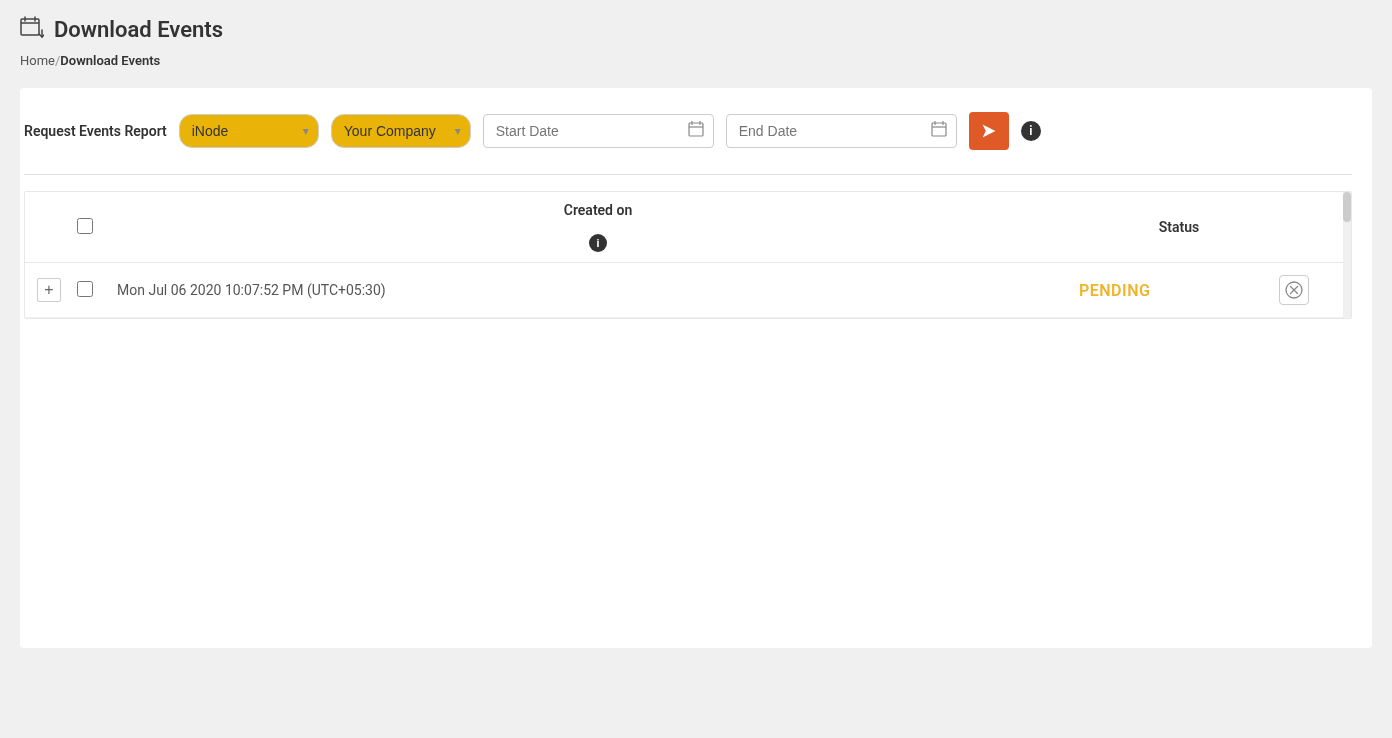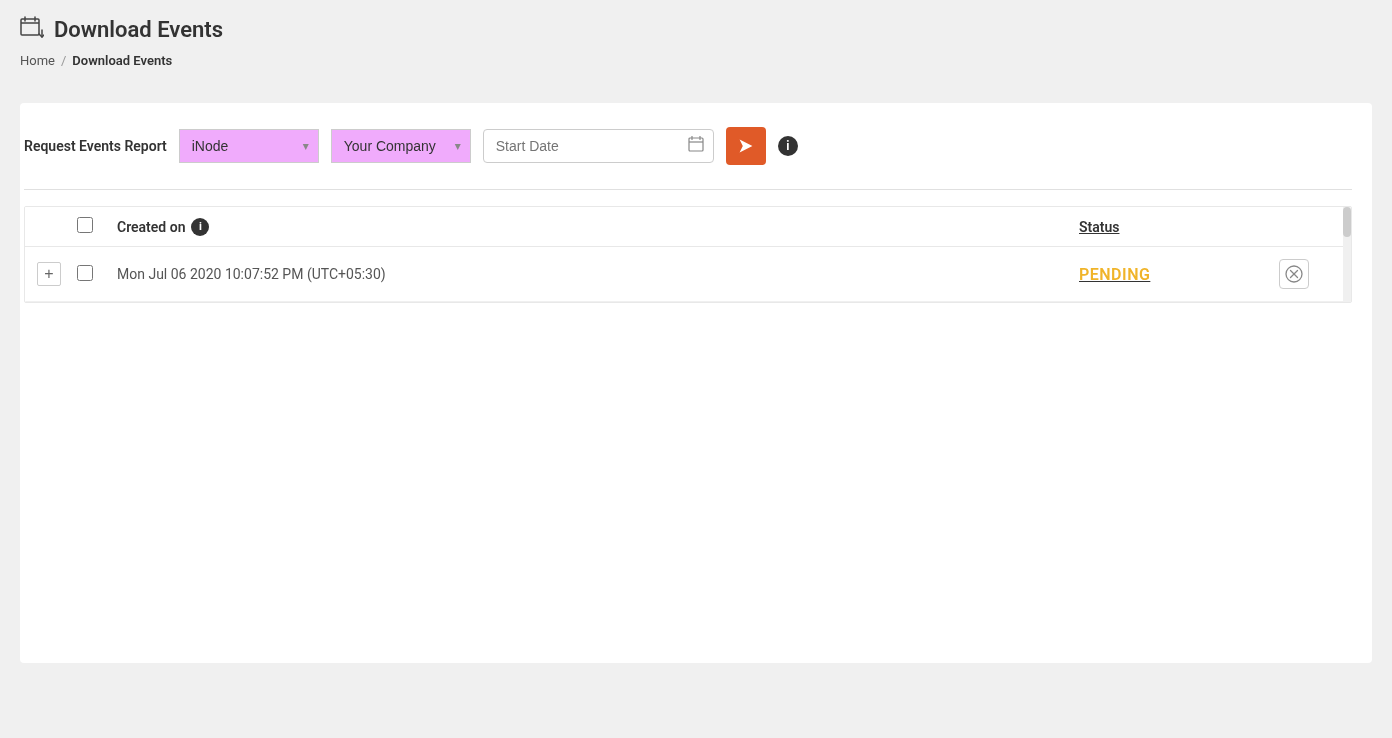--- a/index.html
+++ b/index.html
@@ -29,24 +29,24 @@
 
     .page-title {
       font-size: 22px;
       font-weight: 600;
       color: #333;
     }
 
     .breadcrumb {
       display: flex;
       align-items: center;
-      gap: 6px;
+      gap: 0;
       font-size: 13px;
       color: #555;
-      margin-bottom: 35px;
+      margin-bottom: 20px;
     }
 
     .breadcrumb a {
       color: #555;
       text-decoration: none;
     }
 
     .breadcrumb .separator {
       color: #999;
     }
@@ -80,25 +80,25 @@
 
     .select-wrapper {
       position: relative;
       display: inline-flex;
       align-items: center;
     }
 
     .select-wrapper select {
       appearance: none;
       border: 1px solid #ccc;
-      border-radius: 0;
+      border-radius: 13px;
       padding: 8px 32px 8px 12px;
       font-size: 14px;
       color: #333;
-      background: #f0abfc;
+      background: #eab308;
       cursor: pointer;
       outline: none;
       min-width: 140px;
     }
 
     .select-chevron {
       position: absolute;
       right: 10px;
       pointer-events: none;
       color: #888;
@@ -214,31 +214,32 @@
       display: flex;
       align-items: center;
       padding: 10px 12px;
       border-bottom: 1px solid #e8e8e8;
       background: #fff;
     }
 
     .col-expand { width: 40px; }
     .col-check { width: 40px; }
     .col-created { flex: 1; }
-    .col-status { width: 200px; text-decoration: underline; }
+    .col-status { width: 200px; }
     .col-action { width: 60px; }
 
     .table-header .col-created,
     .table-header .col-status {
       font-weight: 600;
       font-size: 14px;
       color: #333;
       display: flex;
       align-items: center;
-      gap: 6px;
+      gap: 16px;
+      flex-direction: column;
     }
 
     .header-info-icon {
       display: inline-flex;
       align-items: center;
       justify-content: center;
       width: 18px;
       height: 18px;
       border-radius: 50%;
       background: #333;
@@ -385,20 +386,31 @@
         <span class="calendar-icon">
           <svg width="16" height="16" viewBox="0 0 16 16" fill="none" xmlns="http://www.w3.org/2000/svg">
             <rect x="1" y="2" width="14" height="13" rx="1" stroke="#888" stroke-width="1.2" fill="none"></rect>
             <line x1="1" y1="6" x2="15" y2="6" stroke="#888" stroke-width="1.2"></line>
             <line x1="4" y1="0.5" x2="4" y2="3.5" stroke="#888" stroke-width="1.2" stroke-linecap="round"></line>
             <line x1="12" y1="0.5" x2="12" y2="3.5" stroke="#888" stroke-width="1.2" stroke-linecap="round"></line>
           </svg>
         </span>
       </div>
 
+      <div class="date-input-wrapper">
+        <input type="text" placeholder="End Date" style="">
+        <span class="calendar-icon">
+          <svg width="16" height="16" viewBox="0 0 16 16" fill="none" xmlns="http://www.w3.org/2000/svg">
+            <rect x="1" y="2" width="14" height="13" rx="1" stroke="#888" stroke-width="1.2" fill="none"></rect>
+            <line x1="1" y1="6" x2="15" y2="6" stroke="#888" stroke-width="1.2"></line>
+            <line x1="4" y1="0.5" x2="4" y2="3.5" stroke="#888" stroke-width="1.2" stroke-linecap="round"></line>
+            <line x1="12" y1="0.5" x2="12" y2="3.5" stroke="#888" stroke-width="1.2" stroke-linecap="round"></line>
+          </svg>
+        </span>
+      </div>
 
       <button class="submit-btn" title="Submit">
         <svg width="16" height="16" viewBox="0 0 20 20" fill="none" xmlns="http://www.w3.org/2000/svg">
           <polygon points="2,2 18,10 2,18 6,10" fill="white"></polygon>
         </svg>
       </button>
 
       <span class="info-icon-circle" title="Info">
         <span>i</span>
       </span>

